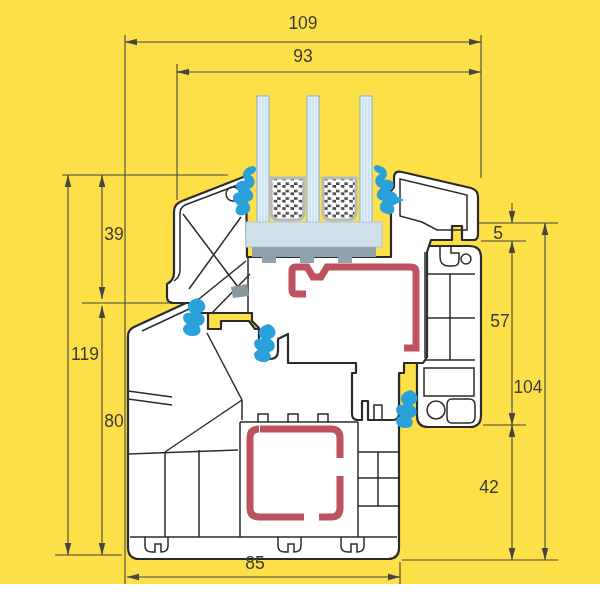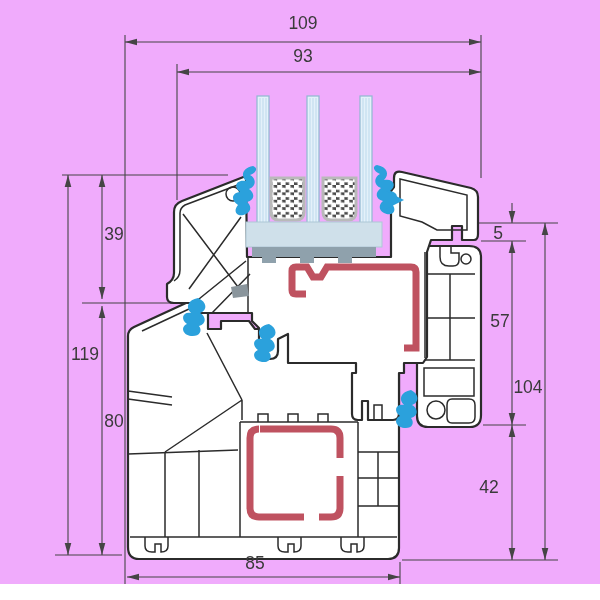--- a/index.html
+++ b/index.html
@@ -1,16 +1,16 @@
 <!DOCTYPE html>
 <html><head>
 <meta charset="utf-8">
 <style>
   html,body{margin:0;padding:0;background:#ffffff;}
-  .stage{width:600px;height:584px;position:relative;background:#f0abfc;overflow:hidden;
+  .stage{width:600px;height:584px;position:relative;background:#fde047;overflow:hidden;
          font-family:"Liberation Sans", sans-serif;}
   svg{display:block;}
   text.dim{font-family:"Liberation Sans", sans-serif;font-size:17.5px;fill:#3a3a3a;}
 </style>
 </head>
 <body>
 
 <div class="stage">
 <svg width="600" height="600" viewBox="0 0 600 600">
   <defs>

